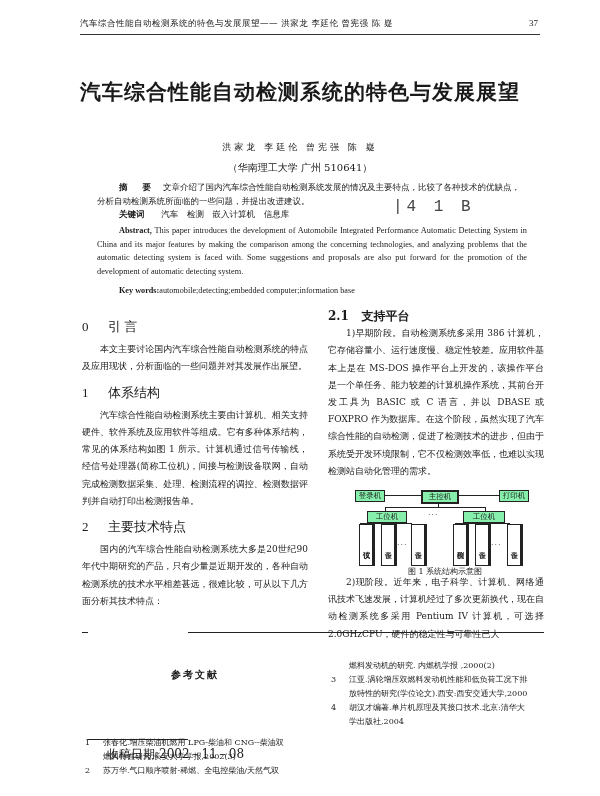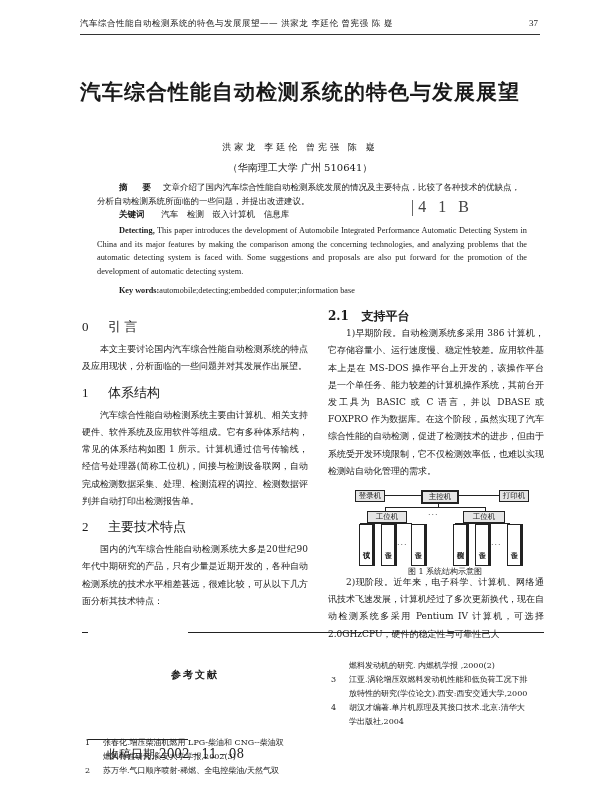--- a/index.html
+++ b/index.html
@@ -9,34 +9,34 @@
   .running-head { left: 80px; top: 18px; width: 460px; font-size: 8.5px; letter-spacing: 0.5px; }
   .page-num { right: 62px; top: 18px; font-size: 9px; font-family: "Liberation Serif", serif; }
   .head-rule { left: 80px; top: 34px; width: 460px; border-top: 1px solid #333; }
   .title { left: 0; width: 600px; top: 78px; text-align: center; font-size: 21px; font-weight: bold; letter-spacing: 1px; }
   .authors { left: 0; width: 600px; top: 141px; text-align: center; font-size: 9px; letter-spacing: 3px; }
   .affil { left: 0; width: 600px; top: 161px; text-align: center; font-size: 10px; }
   .abstract-cn { left: 97px; top: 180px; width: 430px; font-size: 8.5px; line-height: 14px; text-indent: 22px; }
   .abstract-cn .lbl { font-weight: bold; letter-spacing: 6px; margin-right: 6px; }
   .keywords-cn { left: 119px; top: 209px; font-size: 8.5px; word-spacing: 6px; }
   .keywords-cn .lbl { font-weight: bold; margin-right: 8px; }
-  .handwritten { left: 411px; top: 198px; font-size: 16px; font-family: Liberation Serif, serif; color: #444; letter-spacing: 4px; }
+  .handwritten { left: 393px; top: 198px; font-size: 16px; font-family: Liberation Mono, monospace; color: #444; letter-spacing: 4px; }
   .abstract-en { left: 97px; top: 224px; width: 430px; font-size: 8.3px; line-height: 13.5px; text-align: justify; font-family: "Liberation Serif", serif; text-indent: 22px; }
   .abstract-en .lbl { font-weight: bold; }
   .keywords-en { left: 119px; top: 286px; font-size: 8.2px; font-family: "Liberation Serif", serif; }
   .keywords-en .lbl { font-weight: bold; }
   .col { font-size: 9px; line-height: 17.2px; text-align: justify; }
   .col p { margin: 0; text-indent: 2em; }
   .sec-h { font-size: 13px; font-family: "Liberation Serif", serif; }
   .sec-h .num { display: inline-block; width: 26px; }
   .sub-h { font-size: 12px; font-weight: bold; }
   .left-col { left: 82px; width: 226px; }
   .right-col { left: 328px; width: 216px; }
   .diagram { left: 355px; top: 490px; width: 175px; height: 72px; }
-  .box { position: absolute; border: 1px solid #222; font-size: 7.5px; text-align: center; background: #e5e5e5; line-height: 10px; }
+  .box { position: absolute; border: 1px solid #222; font-size: 7.5px; text-align: center; background: #86efac; line-height: 10px; }
   .vbox { position: absolute; border: 1px solid #222; border-right-width: 3px; font-size: 7.5px; width: 10px; writing-mode: vertical-rl; text-align: center; padding: 2px 1px; background: #fff; height: 36px; }
   .ln { position: absolute; background: #222; }
   .dots { position: absolute; font-size: 8px; letter-spacing: 1px; color: #333; }
   .fig-cap { left: 360px; top: 566px; width: 170px; text-align: center; font-size: 8px; }
   .foot-rule { top: 632px; border-top: 1px solid #222; }
   .foot-dash { left: 82px; top: 632px; width: 6px; border-top: 1px solid #222; }
   .ref-title { left: 82px; width: 226px; top: 668px; text-align: center; font-size: 10px; font-weight: bold; letter-spacing: 2px; }
   .ref { font-size: 8px; line-height: 14px; }
   .ref .n { display: inline-block; width: 18px; }
   .ref .cont { padding-left: 18px; }
@@ -60,21 +60,21 @@
 <div class="abs keywords-cn">
   <span class="lbl">关键词</span>
   <span>汽车</span>
   <span>检测</span>
   <span>嵌入计算机</span>
   <span>信息库</span>
 </div>
 <div class="abs handwritten">|4 1 B</div>
 
 <div class="abs abstract-en">
-  <span class="lbl">Detecting,</span>
+  <span class="lbl">Abstract,</span>
   <span>This paper introduces the development of Automobile Integrated Performance Automatic Detecting System in China and its major features by making the comparison among the concerning technologies, and analyzing problems that the automatic detecting system is faced with. Some suggestions and proposals are also put forward for the promotion of the development of automatic detecting system.</span>
 </div>
 <div class="abs keywords-en">
   <span class="lbl">Key words:</span><span>automobile;detecting;embedded computer;information base</span>
 </div>
 
 <div class="abs col left-col" style="top:318px;">
   <div class="sec-h">
     <span class="num">0</span><span>引  言</span>
   </div>

